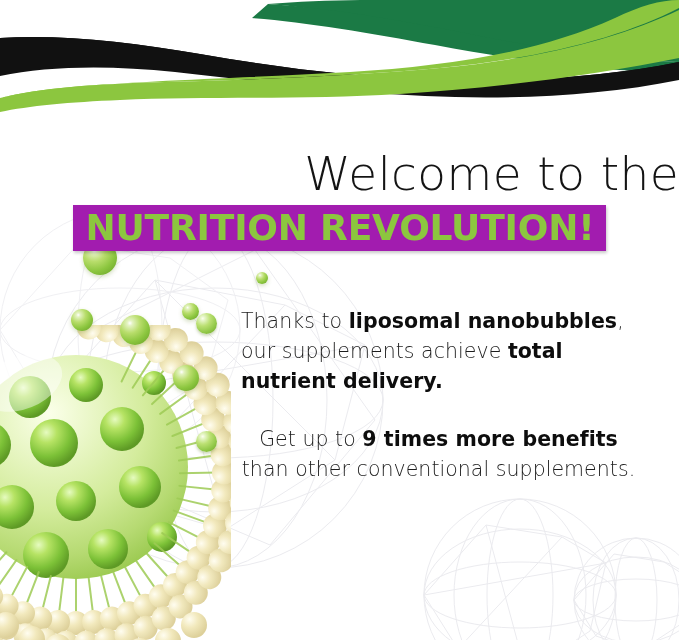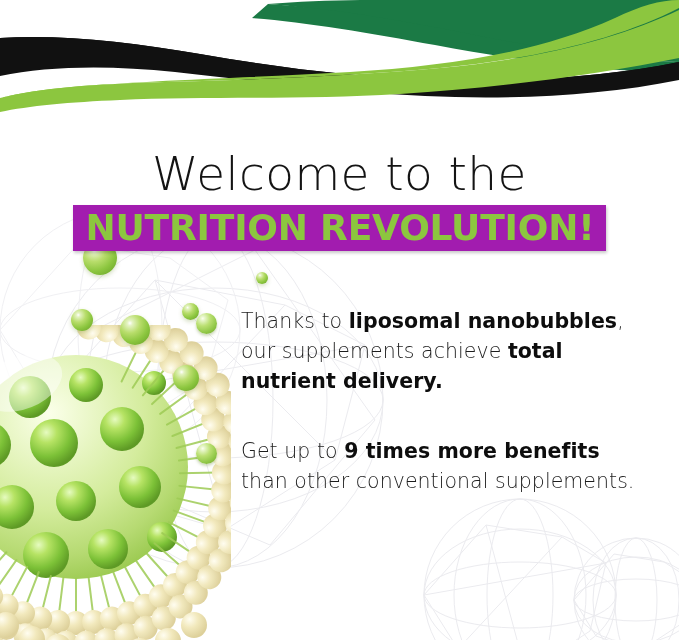--- a/index.html
+++ b/index.html
@@ -49,21 +49,21 @@
       radial-gradient(circle at 33% 27%, #ffffff 0%, #e4f3c2 9%, #b8dd6b 34%, #8cc63f 62%, #6fa92c 88%, #5d9122 100%);
     box-shadow:0 2px 4px rgba(120,150,60,0.30);
   }
 
   
   .headline-area {
     position:absolute;
     left:0; top:148px;
     width:679px;
     z-index:6;
-    text-align:center;
+    text-align:right;
   }
   .welcome {
     font-family:"DejaVu Sans", sans-serif;
     font-weight:300;
     font-size:47px;
     line-height:52px;
     letter-spacing:0.4px;
     color:#141414;
     white-space:nowrap;
   }
@@ -91,23 +91,23 @@
   
   .bullets {
     position:absolute;
     left:196px; top:306px;
     width:440px;
     z-index:6;
   }
   .bullet-row {
     position:relative;
     padding-left:45px;
-    margin-bottom:40px;
-  }
-  .bullet-row:last-child { margin-bottom:0; }
+    margin-bottom:28px;
+  }
+  .bullet-row:last-child { margin-bottom:0;text-align:center; }
   .bullet-dot {
     position:absolute;
     left:0; top:7px;
     width:21px; height:21px;
     border-radius:50%;
     background:
       radial-gradient(circle at 32% 26%, #fdffef 0%, #e7f6c9 10%, #bbe072 36%, #93c94a 65%, #76ad2e 90%, #648f24 100%);
     box-shadow:0 2px 3px rgba(110,140,55,0.35);
   }
   .bullet-text {

